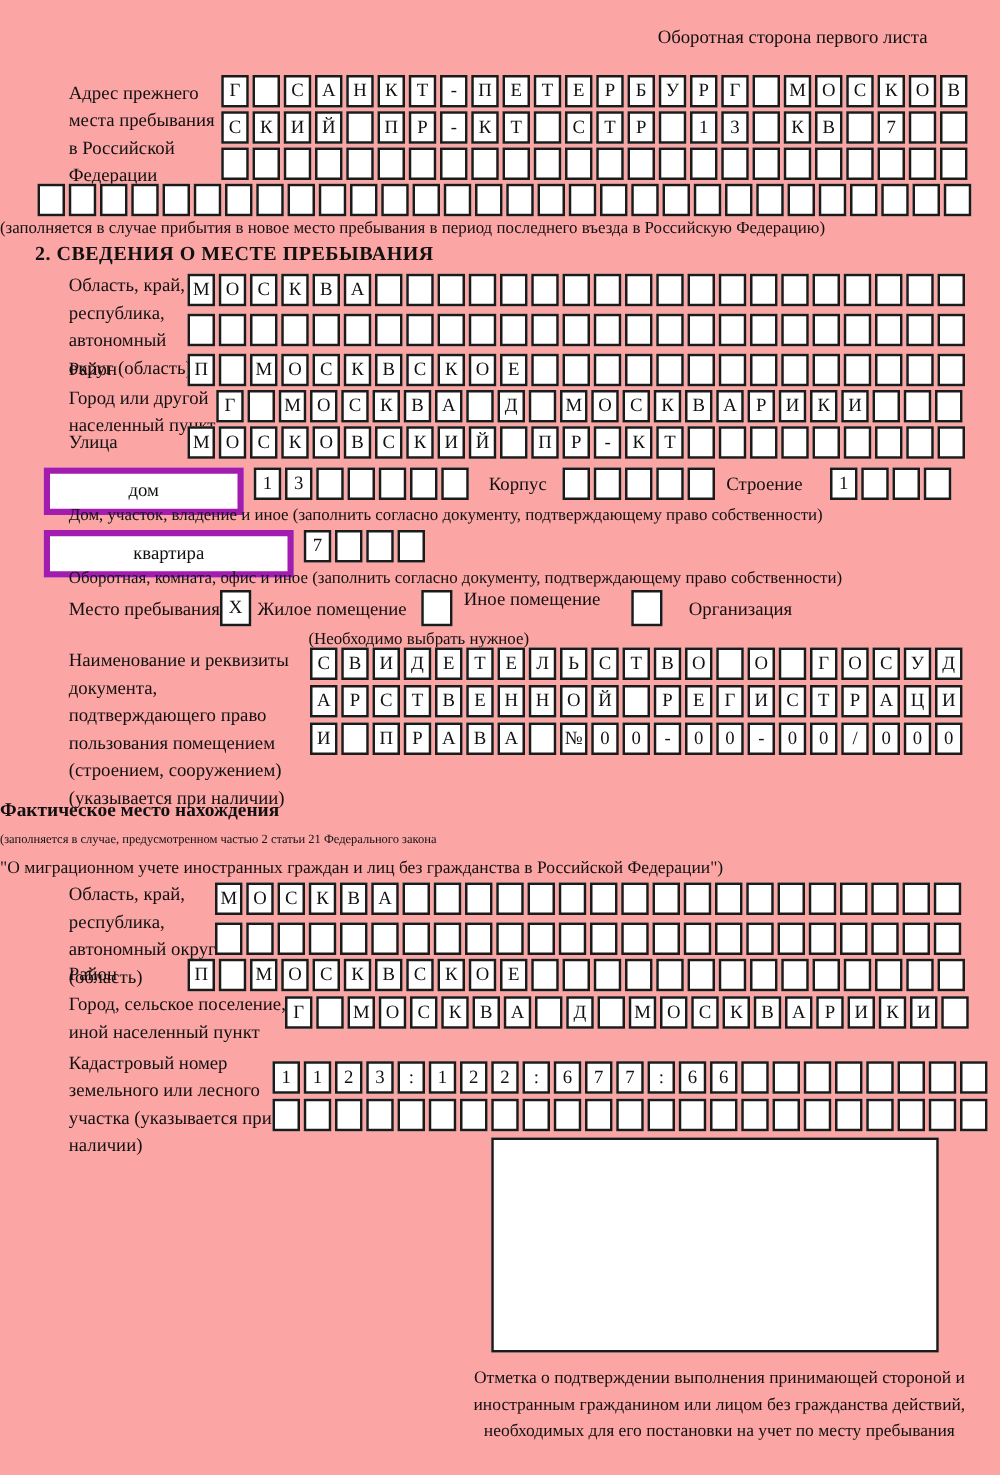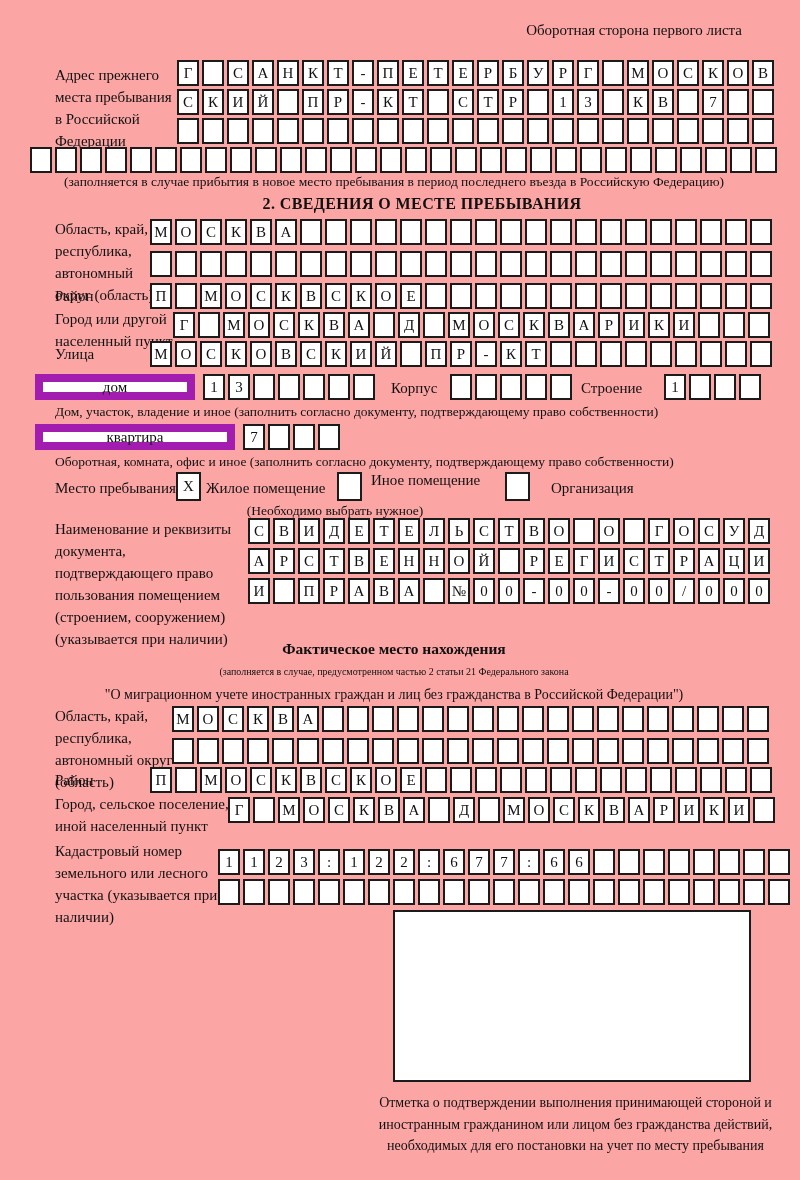--- a/index.html
+++ b/index.html
@@ -3,32 +3,32 @@
 <meta charset="utf-8">
 <style>
   html,body { margin:0; padding:0; background:#fff; }
   .page {
     position:relative; width:800px; height:1180px; background:#fca5a5;
     font-family:"Liberation Serif", serif; color:#111; overflow:hidden;
   }
   .abs { position:absolute; }
   .lbl { font-size:15px; line-height:22px; }
   .caption { font-size:13.5px; }
-  .center { text-align:center; width:788px; left:0; }
+  .center { width:788px; left:0; }
   .bold { font-weight:bold; }
 
   .cellrow { display:flex; gap:3px; }
   .cell {
     box-sizing:border-box; width:22px; height:26px; border:2px solid #1b1b1b;
     display:flex; align-items:center; justify-content:center;
     font-size:15px; font-family:"Liberation Serif", serif; background:#fff;
   }
   .stack { display:flex; flex-direction:column; }
   .namebox {
-    box-sizing:border-box; border:8px solid #a21caf; height:26px;
+    box-sizing:border-box; border:5px solid #a21caf; height:38px;
     display:flex; align-items:center; justify-content:center; font-size:15px; background:#fff;
   }
   .checkbox {
     box-sizing:border-box; width:25px; height:29px; border:2px solid #1b1b1b;
     display:flex; align-items:center; justify-content:center; font-size:15px; background:#fff;
   }
   .stampbox { box-sizing:border-box; border:2px solid #1b1b1b; background:#fff; }
 
   
   #top-note        { top:22px;  right:58px; font-size:15px; }

